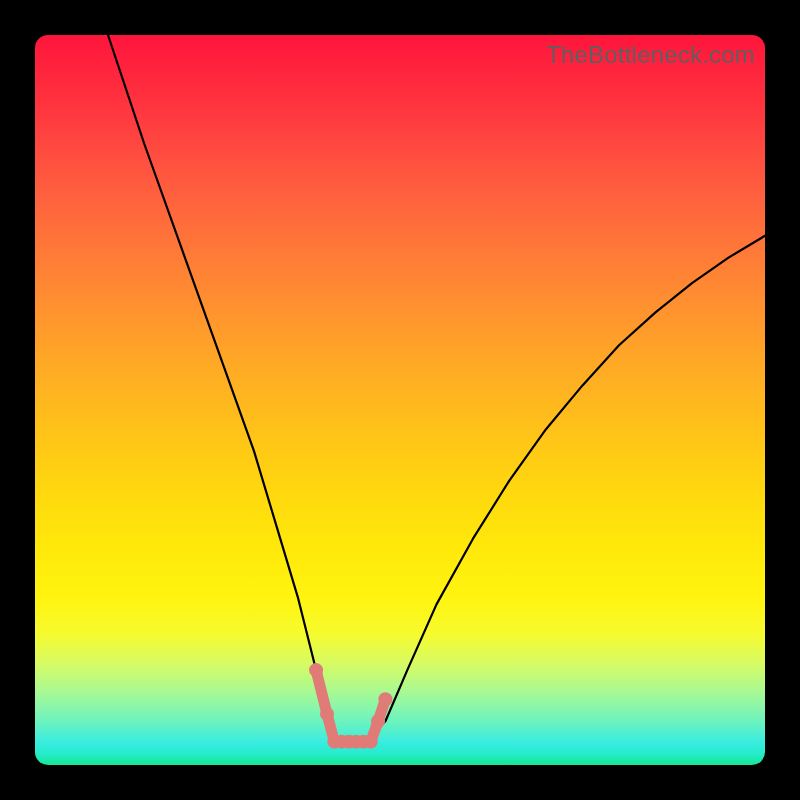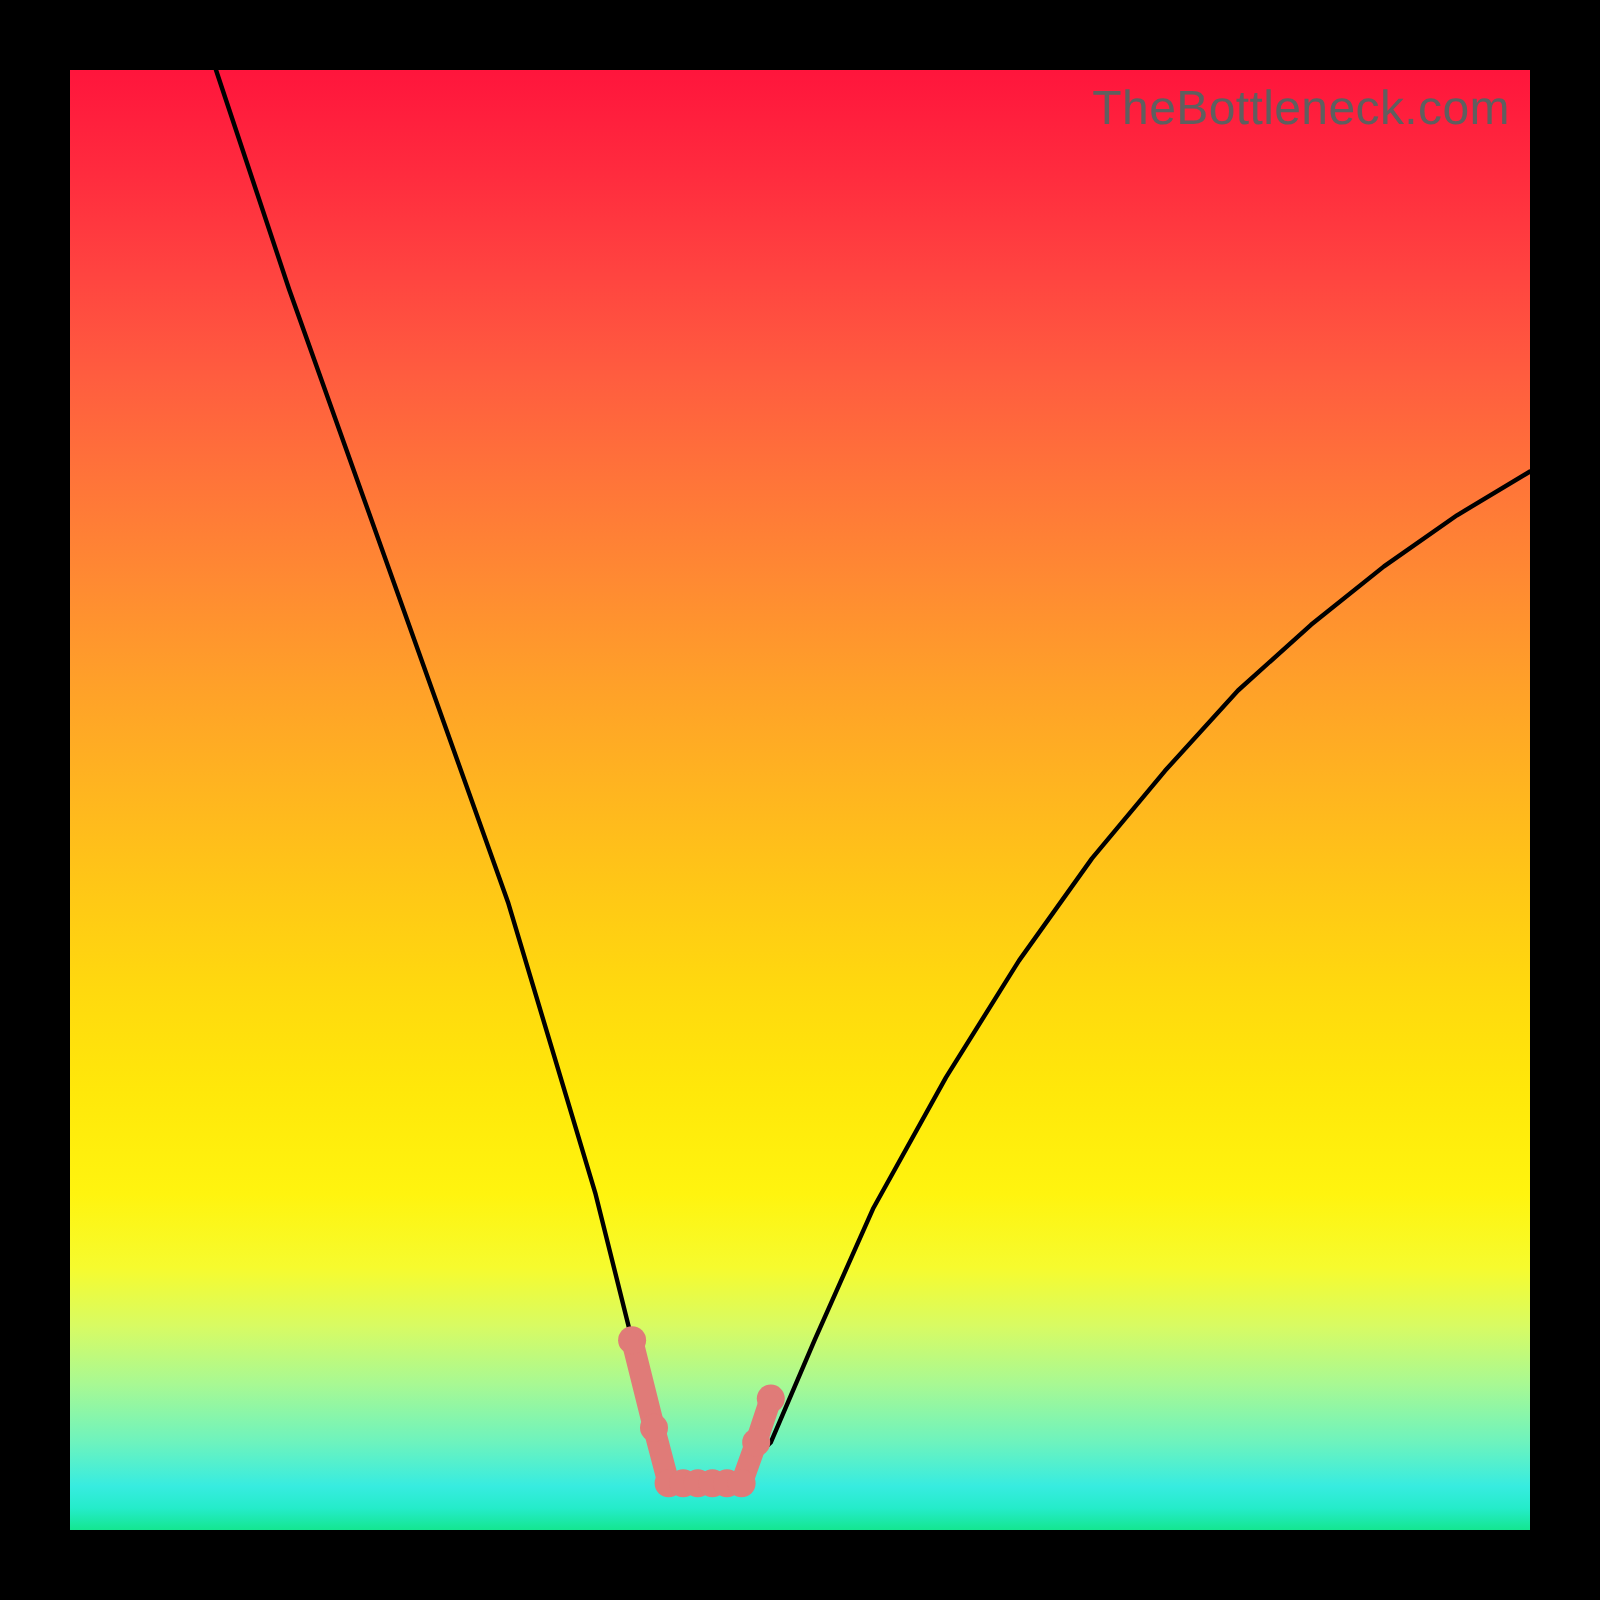--- a/index.html
+++ b/index.html
@@ -37,20 +37,21 @@
       #ffe80a 70%,
       #fff40f 77%,
       #f6fb2e 82%,
       #d8fb63 86%,
       #a8f993 90%,
       #6df3be 94%,
       #37ece0 97%,
       #25ecca 98.5%,
       #14e690 100%
     );
+    border-radius: 13px;
   }
   .watermark {
     position: absolute;
     top: 6px;
     right: 10px;
     color: #5f5f5f;
     font-size: 24px;
     font-weight: 500;
     letter-spacing: 0.2px;
     user-select: none;

